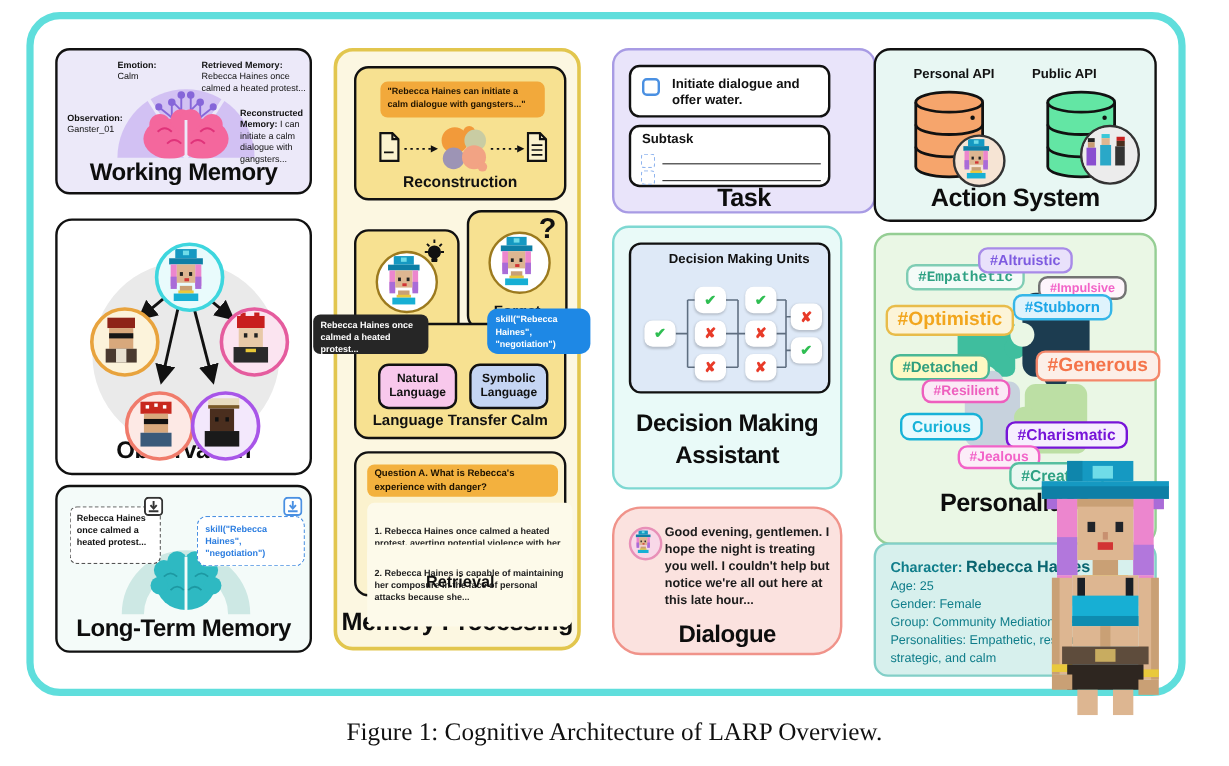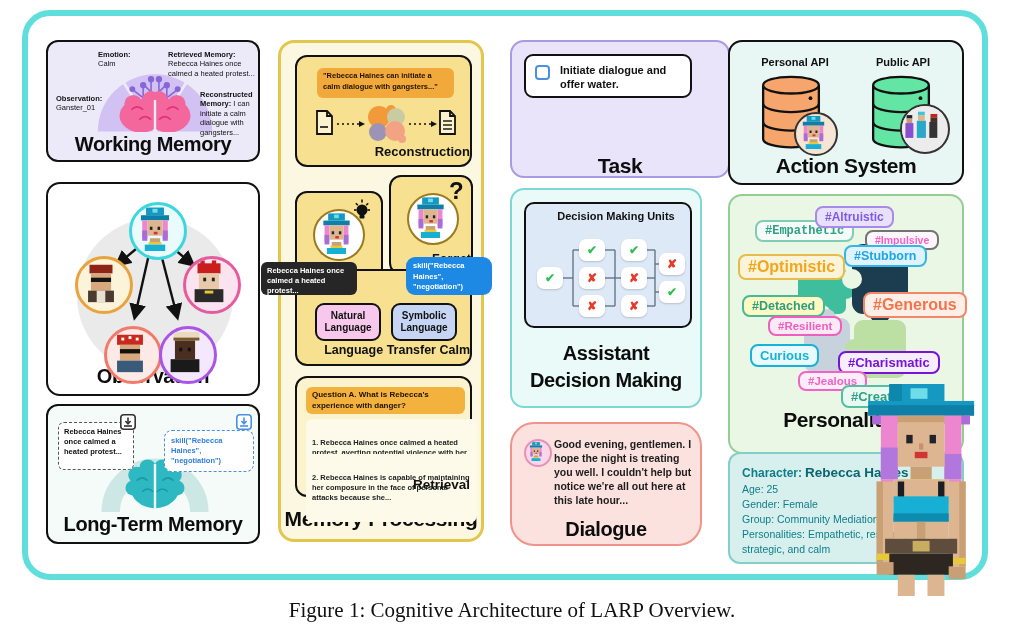--- a/index.html
+++ b/index.html
@@ -22,21 +22,21 @@
   .obs{left:46px;top:182px;width:214px;height:214px;background:#fff;border:2.5px solid #111;border-radius:14px;}
   .obs-bg{left:29px;top:34px;width:156px;height:156px;border-radius:50%;background:#EAEAEA;}
   .av-circle{position:absolute;border-radius:50%;overflow:hidden;z-index:3;}
   .ltm{left:46px;top:404px;width:214px;height:140px;background:#F4FBF9;border:2.5px solid #111;border-radius:12px;}
   .ltm-note{left:10px;top:16px;width:76px;height:48px;background:#fff;border:1.6px dashed #555;border-radius:6px;font-size:7.5px;font-weight:bold;line-height:1.3;padding:4px 5px;z-index:2;}
   .ltm-skill{left:116px;top:24px;width:90px;height:42px;background:#fff;border:1.6px dashed #4A90E2;border-radius:8px;font-size:7.5px;font-weight:bold;line-height:1.35;color:#2B7DE0;padding:5px 6px;z-index:2;}
 
   
   .mp{left:278px;top:40px;width:206px;height:502px;background:#FCF7E1;border:3px solid #E2C64E;border-radius:16px;}
   .mp-card{position:absolute;background:#F7E191;border:2.5px solid #111;border-radius:12px;box-sizing:border-box;}
-  .card-label{position:absolute;left:0;right:0;text-align:right;font-weight:bold;font-size:13px;}
+  .card-label{position:absolute;left:0;right:0;text-align:center;font-weight:bold;font-size:13px;}
   .rec-bubble{left:20px;top:11px;width:137px;height:30px;background:#F2A93B;border-radius:6px;font-size:7.5px;font-weight:bold;line-height:1.4;padding:3px 6px;color:#201400;}
   .mini-ava{position:absolute;border-radius:50%;background:#fff;border:2.5px solid #9C7A1E;overflow:hidden;}
   .ltu-black{left:261px;top:262px;width:96px;height:33px;background:#262626;color:#fff;border-radius:6px;font-size:7.5px;font-weight:bold;line-height:1.35;padding:4px 6px;z-index:6;}
   .ltu-blue{left:406px;top:257px;width:86px;height:38px;background:#1E88E5;color:#fff;border-radius:9px;font-size:7.5px;font-weight:bold;line-height:1.4;padding:4px 7px;z-index:6;}
   .lang-box{position:absolute;border:2px solid #111;border-radius:9px;font-size:10px;font-weight:bold;text-align:center;line-height:1.25;display:flex;align-items:center;justify-content:center;}
   .retr{background:#FBF2CE !important;}
   .retr-q{left:9px;top:9px;width:159px;height:27px;background:#F3B13E;border-radius:6px;font-size:8px;font-weight:bold;line-height:1.35;padding:3px 6px;color:#1d1200;}
   .retr-item{position:absolute;left:9px;width:159px;background:#FDFAEA;border-radius:6px;font-size:7.5px;font-weight:bold;line-height:1.35;padding:19px 6px;color:#222;}
 
   
@@ -372,20 +372,27 @@
 </section>
 
 <div class="abs ltu-black">Rebecca Haines once calmed a heated protest...</div>
 <div class="abs ltu-blue">skill("Rebecca Haines", "negotiation")</div>
 
 <section class="panel task">
   <div class="abs task-main">
     <div class="abs task-check"></div>
     <div class="abs task-main-label">Initiate dialogue and offer water.</div>
   </div>
+  <div class="abs task-sub">
+    <div class="abs sub-label">Subtask</div>
+    <div class="sub-box" style="top:22px"></div>
+    <div class="sub-line" style="top:22px;height:8px"></div>
+    <div class="sub-box" style="top:36px"></div>
+    <div class="sub-line" style="top:36px;height:8px"></div>
+  </div>
   <div class="panel-title" style="top:112px;font-size:21px">Task</div>
 </section>
 
 <section class="panel dma">
   <div class="abs dmu-box">
     <div class="abs dmu-title">Decision Making Units</div>
     <svg class="abs" style="left:0;top:22px;width:166px;height:100px" viewBox="0 0 166 100">
       <g stroke="#5E6E80" stroke-width="1.3" fill="none">
         <line x1="37" y1="52" x2="47" y2="52"></line>
         <path d="M47,24 v56"></path>
@@ -410,38 +417,38 @@
         <div class="dmu-node cross" style="left: 53px; top: 41px;">✘</div>
         <div class="dmu-node cross" style="left: 53px; top: 69px;">✘</div>
         <div class="dmu-node check" style="left: 95px; top: 13px;">✔</div>
         <div class="dmu-node cross" style="left: 95px; top: 41px;">✘</div>
         <div class="dmu-node cross" style="left: 95px; top: 69px;">✘</div>
         <div class="dmu-node cross" style="left: 133px; top: 27px;">✘</div>
         <div class="dmu-node check" style="left: 133px; top: 55px;">✔</div>
       </div>
   </div>
   <div class="panel-title dma-title">
+    <div>Decision Making</div>
     <div>Assistant</div>
-    <div>Decision Making</div>
   </div>
 </section>
 
 <section class="panel dlg">
   <div class="av-circle dlg-ava">
     <svg width="20" height="20" viewBox="0 0 36 36">
         <use href="#px-rebecca"></use>
       </svg>
   </div>
   <div class="abs dlg-text">Good evening, gentlemen. I hope the night is treating you well. I couldn't help but notice we're all out here at this late hour...</div>
   <div class="panel-title" style="top:94px">Dialogue</div>
 </section>
 
 <section class="panel asys">
   <div class="api-label" style="left:22px;top:14px;width:86px;text-align:center">Personal API</div>
-  <div class="api-label" style="left:130px;top:14px;width:86px;text-align:center">Public API</div>
+  <div class="api-label" style="left:130px;top:14px;width:86px;text-align:left">Public API</div>
   <svg class="abs" style="left:28px;top:32px;width:66px;height:78px" viewBox="0 0 70 84">
     <path d="M5,12 v58 a30,9 0 0 0 60,0 v-58" fill="#F6A56C" stroke="#111" stroke-width="2.5"></path>
     <ellipse cx="35" cy="12" rx="30" ry="9" fill="#F6A56C" stroke="#111" stroke-width="2.5"></ellipse>
     <path d="M5,32 a30,9 0 0 0 60,0" fill="none" stroke="#111" stroke-width="2.5"></path>
     <path d="M5,52 a30,9 0 0 0 60,0" fill="none" stroke="#111" stroke-width="2.5"></path>
     <circle cx="56" cy="26" r="2" fill="#111"></circle>
   </svg>
   <svg class="abs" style="left:138px;top:32px;width:66px;height:78px" viewBox="0 0 70 84">
     <path d="M5,12 v58 a30,9 0 0 0 60,0 v-58" fill="#63E6A4" stroke="#111" stroke-width="2.5"></path>
     <ellipse cx="35" cy="12" rx="30" ry="9" fill="#63E6A4" stroke="#111" stroke-width="2.5"></ellipse>

